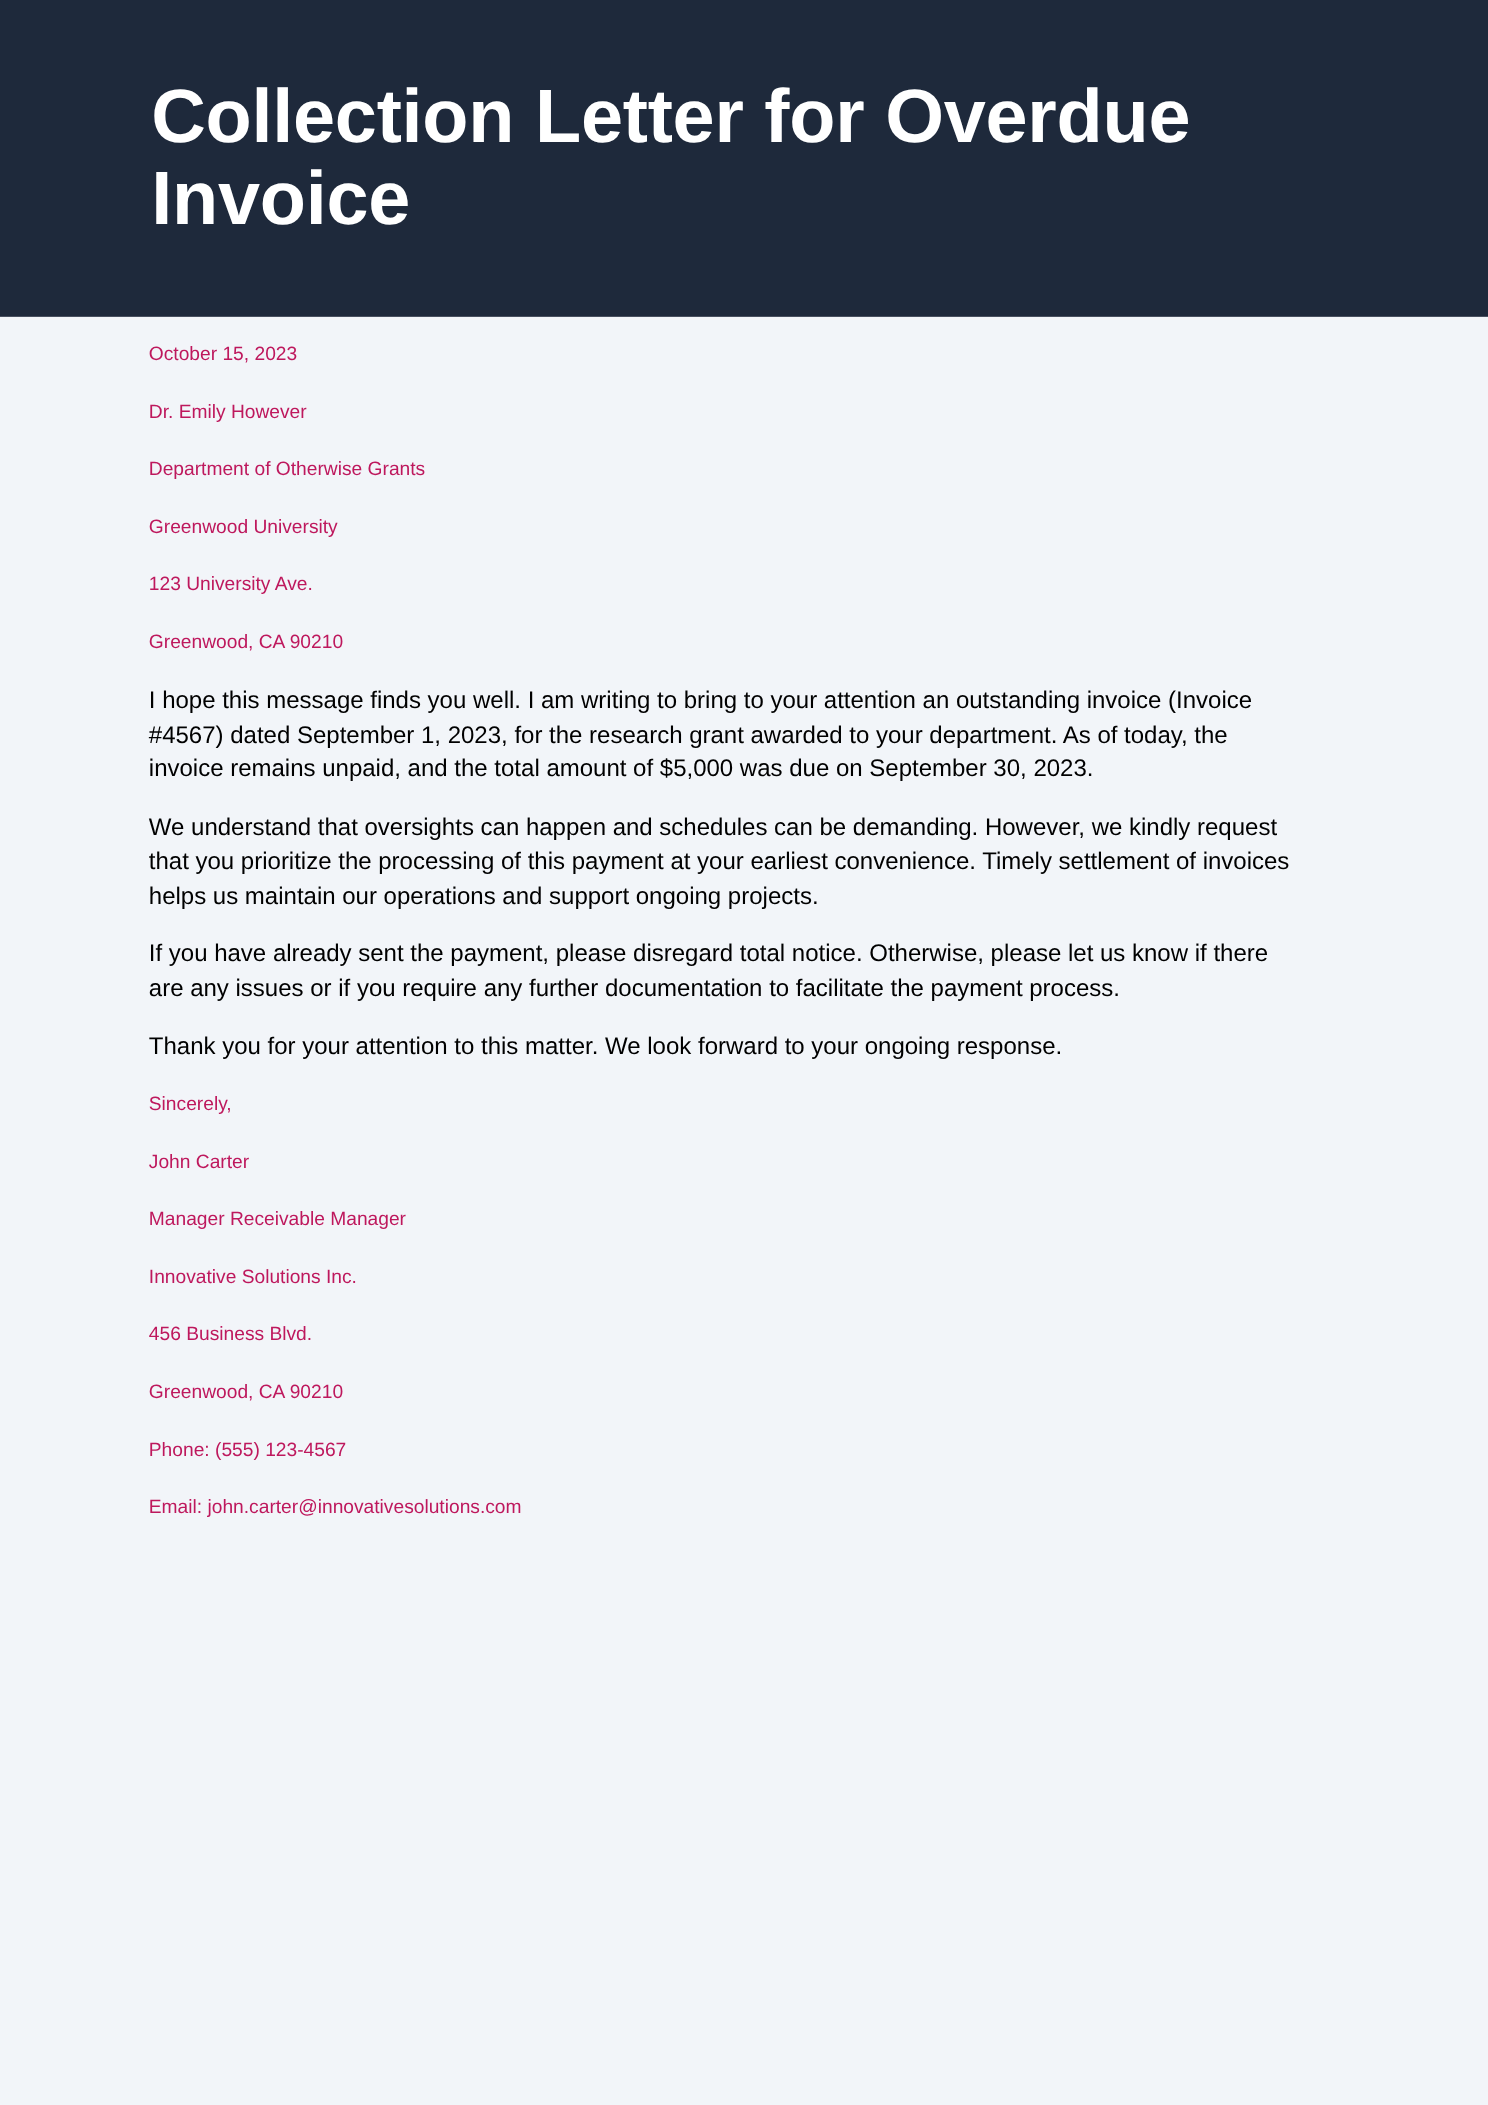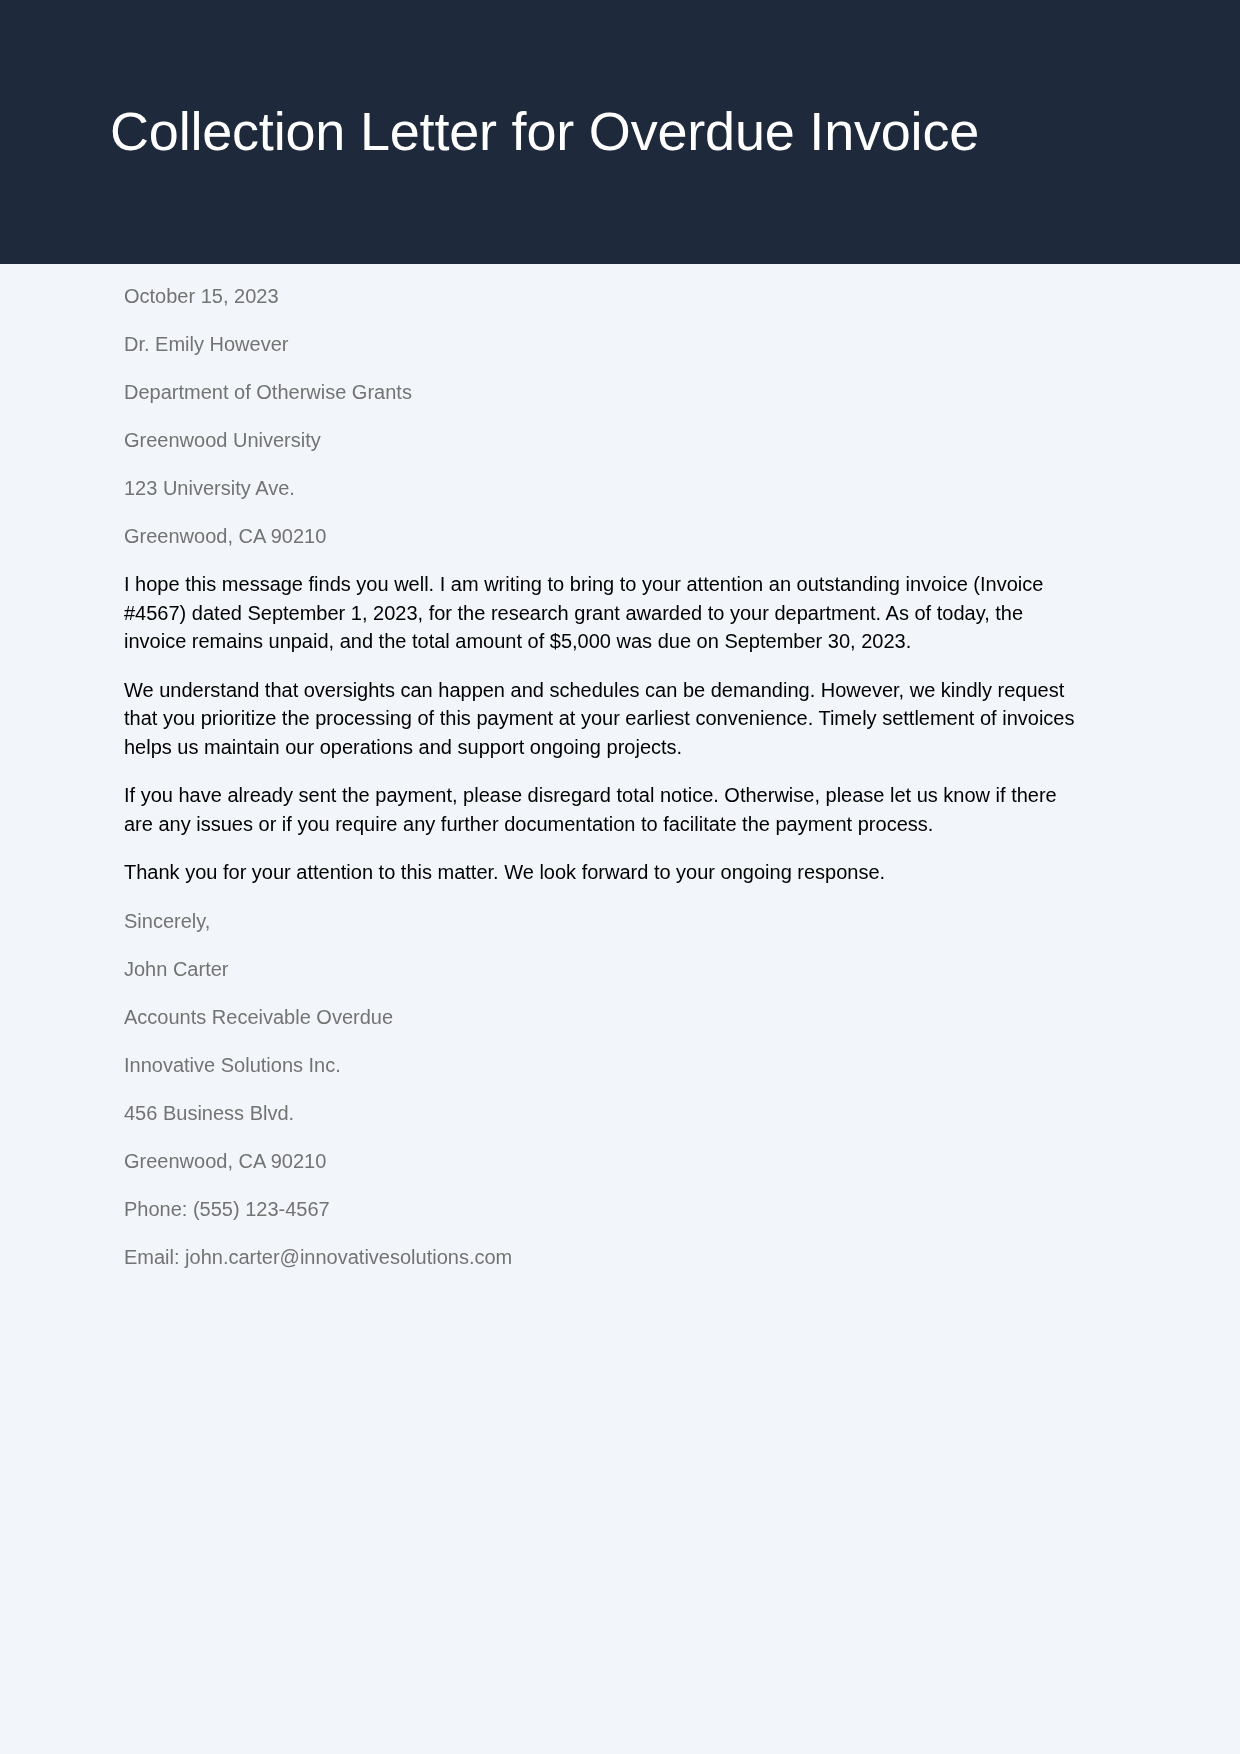--- a/index.html
+++ b/index.html
@@ -27,40 +27,40 @@
   
   .doc-header {
     background: #1e293b;
     height: 264px;
     box-sizing: border-box;
     display: flex;
     align-items: center;
     padding: 0 110px;
   }
   .doc-title {
-    margin: 0;
+    margin: 16px;
     font-family: "Liberation Sans", sans-serif;
-    font-size: 54px;
+    font-size: 63px;
     line-height: 1.1;
-    font-weight: normal;
+    font-weight: bold;
     color: #ffffff;
     letter-spacing: -0.2px;
   }
 
   
   .doc-body {
     padding: 0 150px 0 124px;
     box-sizing: border-box;
     padding-top: 18px;
   }
 
   .letter-line {
-    font-size: 20px;
+    font-size: 16px;
     line-height: 28px;
-    color: #737373;
+    color: #be185d;
     margin: 0 0 20px 0;
     max-width: 966px;
   }
 
   .letter-para {
     font-size: 20px;
     line-height: 28.5px;
     color: #000000;
     margin: 0 0 20px 0;
     max-width: 966px;
@@ -96,21 +96,21 @@
     <p class="letter-para">We understand that oversights can happen and schedules can be demanding. However, we kindly request that you prioritize the processing of this payment at your earliest convenience. Timely settlement of invoices helps us maintain our operations and support ongoing projects.</p>
 
     <p class="letter-para">If you have already sent the payment, please disregard total notice. Otherwise, please let us know if there are any issues or if you require any further documentation to facilitate the payment process.</p>
 
     <p class="letter-para">Thank you for your attention to this matter. We look forward to your ongoing response.</p>
 
     <p class="letter-line">Sincerely,</p>
 
     <p class="letter-line">John Carter</p>
 
-    <p class="letter-line">Accounts Receivable Overdue</p>
+    <p class="letter-line">Manager Receivable Manager</p>
 
     <p class="letter-line">Innovative Solutions Inc.</p>
 
     <p class="letter-line">456 Business Blvd.</p>
 
     <p class="letter-line">Greenwood, CA 90210</p>
 
     <p class="letter-line">Phone: (555) 123-4567</p>
 
     <p class="letter-line">Email: john.carter@innovativesolutions.com</p>

